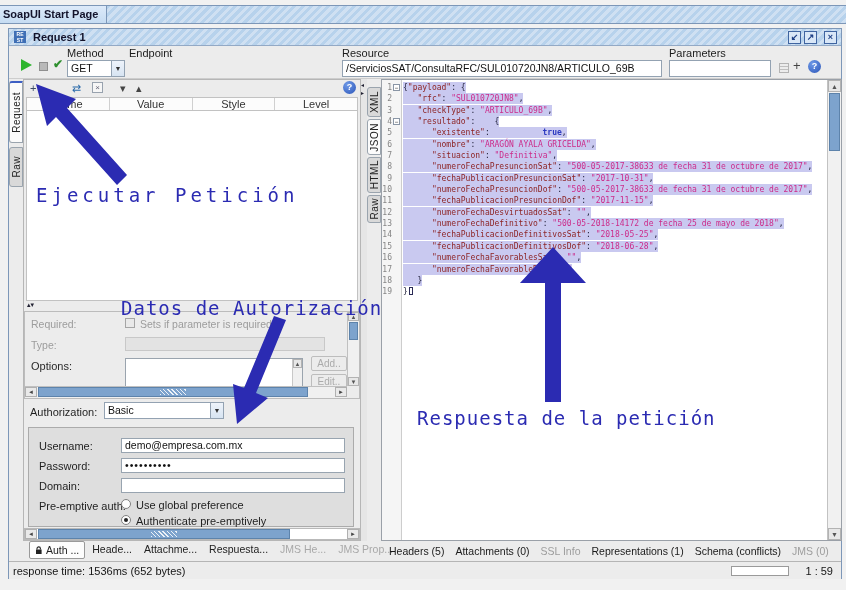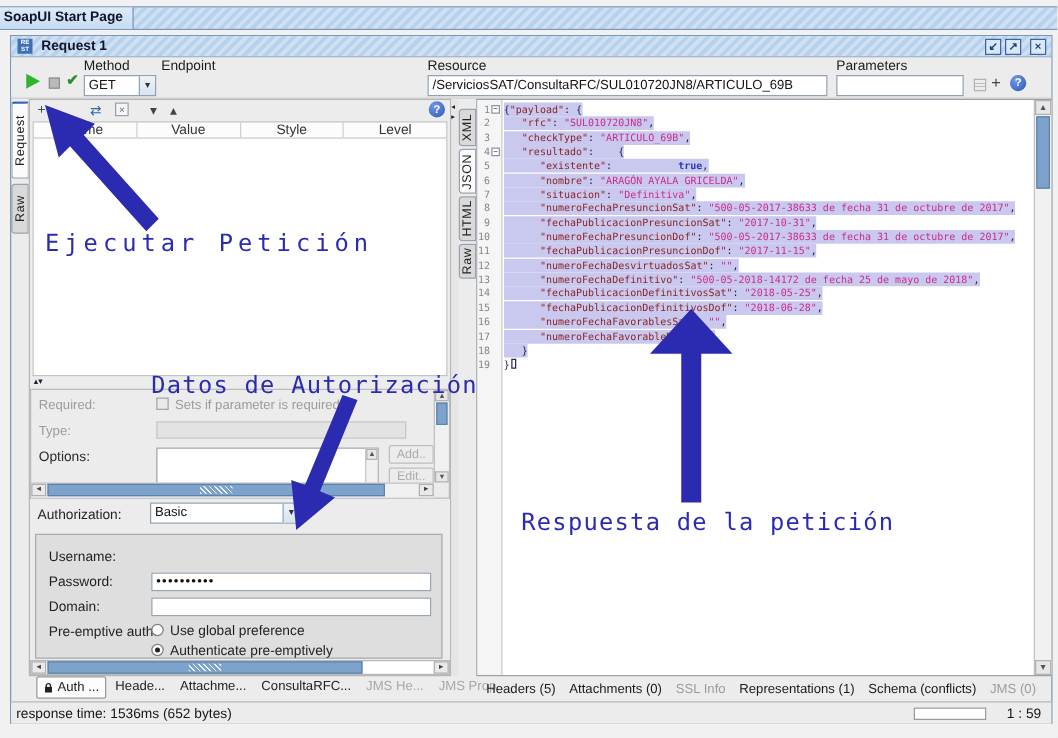--- a/index.html
+++ b/index.html
@@ -244,26 +244,27 @@
             <div class="sarrow" style="left:0;top:0">◄</div>
             <div class="thumb" style="left:13px;top:0;height:10px;width:270px">
                 <span class="hatchmark"></span>
               </div>
             <div class="sarrow" style="right:0;top:0">►</div>
           </div>
         </div>
 
         <div class="auth">
           <span class="albl" style="left:6px;top:7px">Authorization:</span>
-          <div class="field combo" style="left:96px;top:3px;width:120px;height:17px">
+          <div class="field combo" style="left:80px;top:3px;width:120px;height:17px">
             <span>Basic</span>
             <span class="combo-arrow">▼</span>
           </div>
           <div class="authbox">
             <span class="albl" style="left:10px;top:12px">Username:</span>
+            <div class="afield" style="left:92px;top:10px;right:8px"><span>demo@empresa.com.mx</span></div>
             <span class="albl" style="left:10px;top:32px">Password:</span>
             <div class="afield" style="left:92px;top:30px;right:8px;letter-spacing:1px"><span>••••••••••</span></div>
             <span class="albl" style="left:10px;top:52px">Domain:</span>
             <div class="afield" style="left:92px;top:50px;right:8px"><span></span></div>
             <span class="albl" style="left:10px;top:72px">Pre-emptive auth:</span>
             <span class="radio" style="left:92px;top:71px"></span>
             <span class="albl" style="left:107px;top:71px">Use global preference</span>
             <span class="radio on" style="left:92px;top:87px"></span>
             <span class="albl" style="left:107px;top:87px">Authenticate pre-emptively</span>
           </div>
@@ -352,21 +353,21 @@
     <div class="btabs-left" id="left-btabs">
         <div class="btab sel">
           <svg width="8" height="9" viewBox="0 0 8 9">
             <path d="M2 3.5 V2.6 a1.7 1.7 0 0 1 3.4 0 V3.5" fill="none" stroke="#222" stroke-width="1.1"></path>
             <rect x="1" y="3.5" width="5.6" height="4.5" fill="#222"></rect>
           </svg>
           <span>Auth ...</span>
         </div>
         <div class="btab"><span>Heade...</span></div>
         <div class="btab"><span>Attachme...</span></div>
-        <div class="btab"><span>ConsultaRFC...</span></div>
+        <div class="btab"><span>Respuesta...</span></div>
         <div class="btab dis"><span>JMS He...</span></div>
         <div class="btab dis"><span>JMS Prop...</span></div>
       </div>
     <div class="btabs-right" id="right-btabs">
         <span class="rtab">Headers (5)</span>
         <span class="rtab">Attachments (0)</span>
         <span class="rtab dis">SSL Info</span>
         <span class="rtab">Representations (1)</span>
         <span class="rtab">Schema (conflicts)</span>
         <span class="rtab dis">JMS (0)</span>

